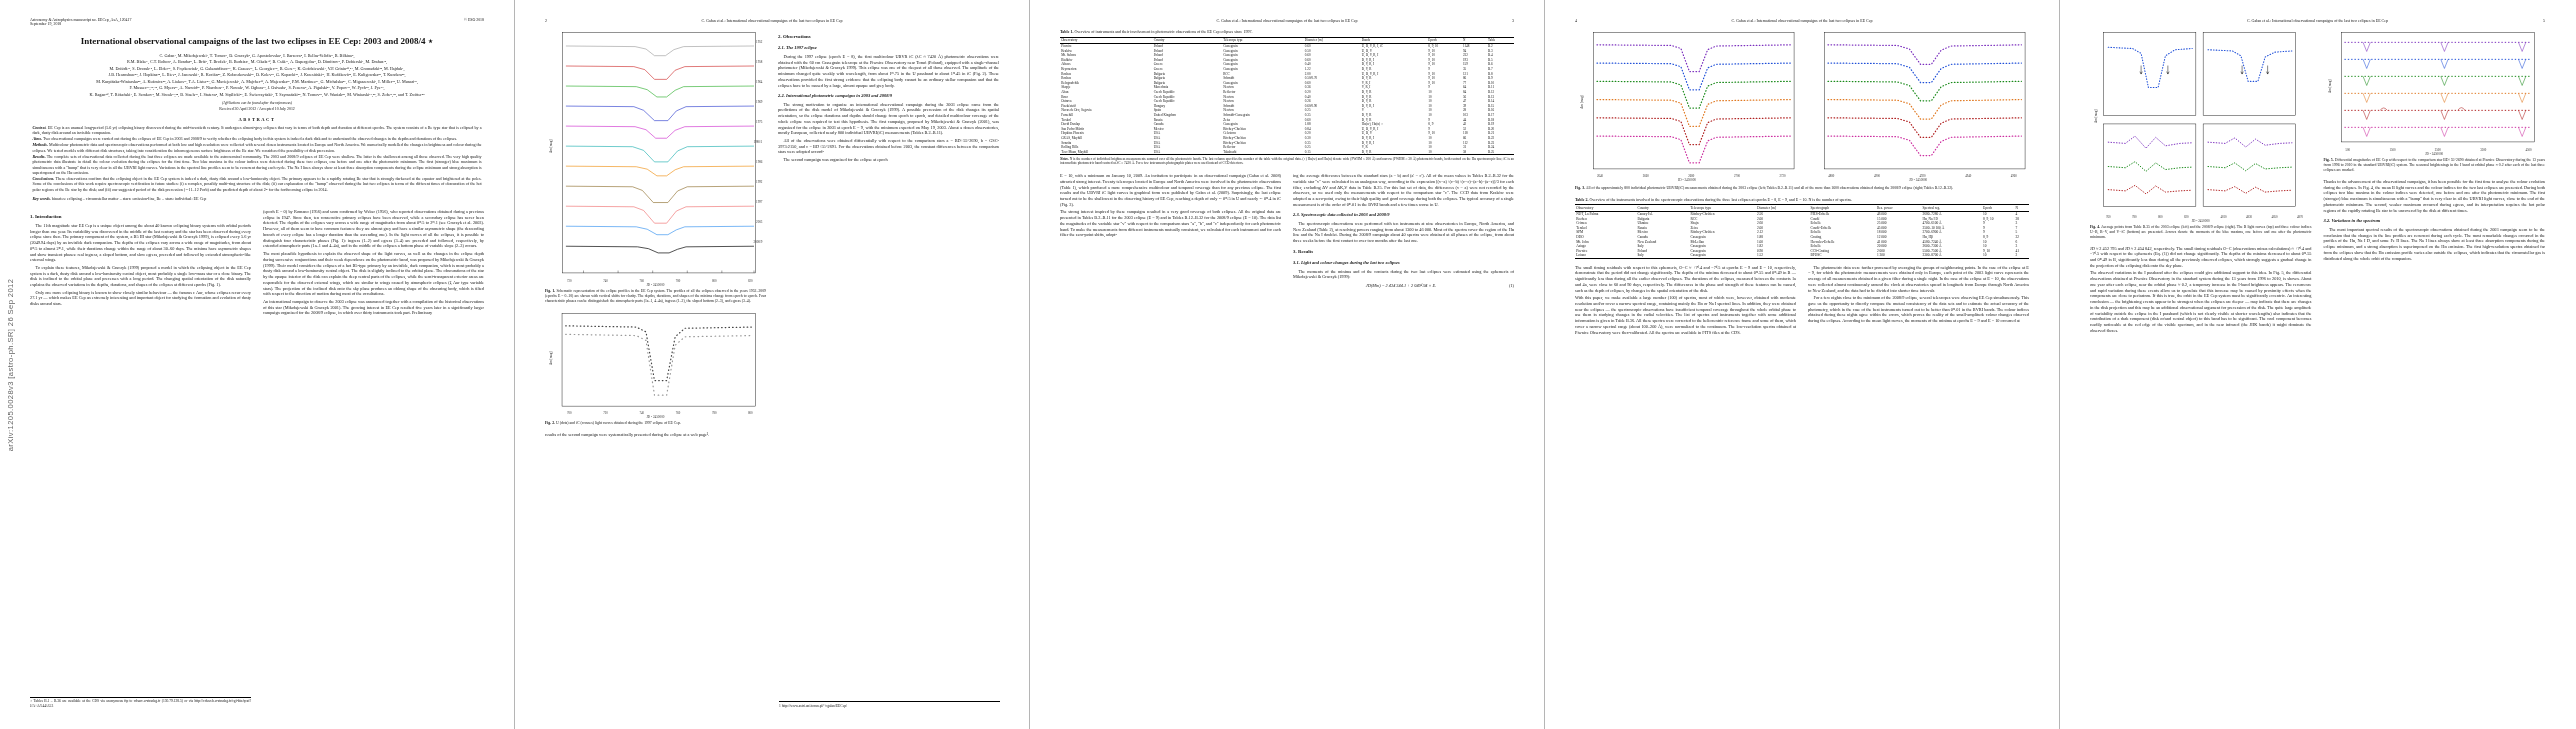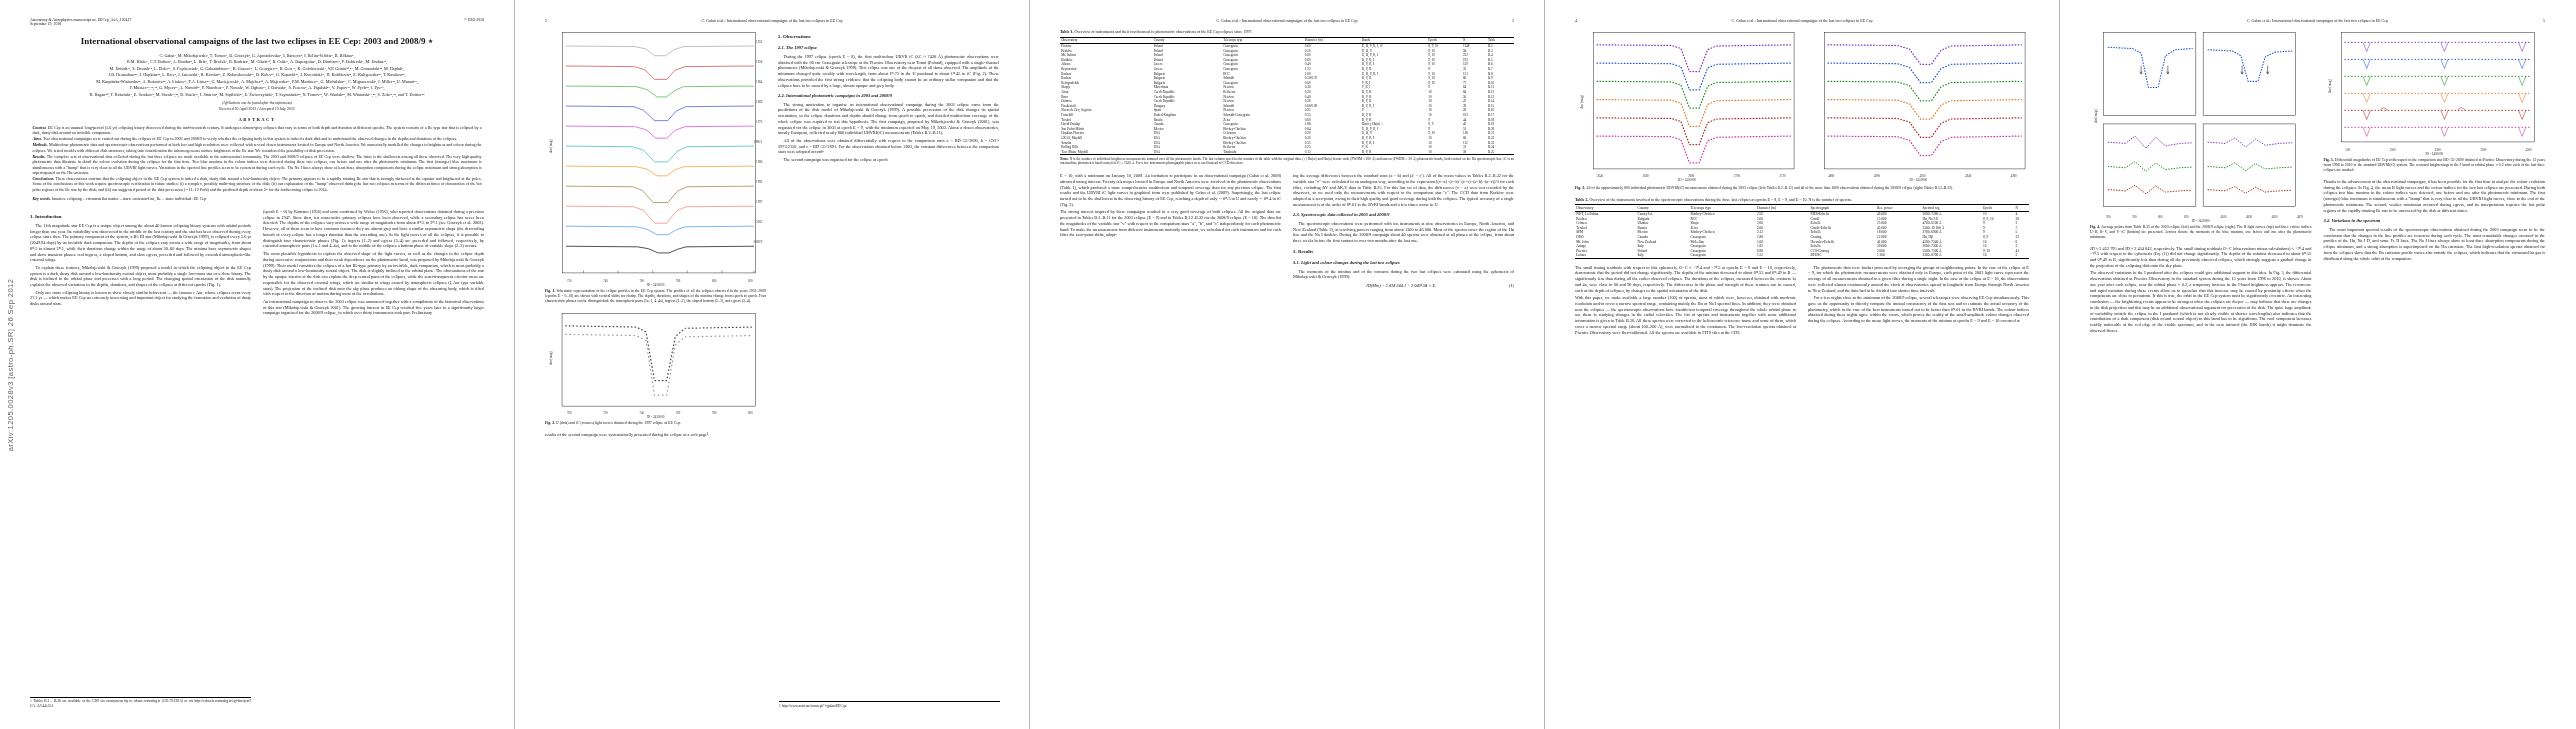--- a/index.html
+++ b/index.html
@@ -62,21 +62,21 @@
 
   <div class="page">
     <div class="arxiv">arXiv:1205.0028v3  [astro-ph.SR]  26 Sep 2012</div>
     <div class="p1head">
       <div>
         <div>Astronomy &amp; Astrophysics manuscript no. EECep_AsA_120417</div>
         <div>September 19, 2018</div>
       </div>
       <div>© ESO 2018</div>
     </div>
-    <div class="title">International observational campaigns of the last two e​clipses in EE Cep: 2003 and 2008/9 ⋆</div>
+    <div class="title">International observational campaigns of the last two e​clipses in EE Cep: 2003 and 2008/4 ⋆</div>
     <div class="authors">
 
     <div>C. Gałan¹, M. Mikołajewski¹, T. Tomov¹, D. Graczyk², G. Apostolovska³, I. Barzova⁴, I. Bellas-Velidis⁵, B. Bilkina⁴,</div>
         <div>R.M. Blake⁶, C.T. Bolton⁷, A. Bondar⁸, L. Brát⁹, T. Brožek¹, B. Budzisz¹, M. Cikała¹⁰, B. Csák¹¹, A. Dapergolas⁵, D. Dimitrov⁴, P. Dobierski¹, M. Drahus¹²,</div>
         <div>M. Dróżdż¹³, S. Dvorak¹⁴, L. Elder¹⁵, S. Frąckowiak¹, G. Galazutdinov¹⁶, K. Gazeas¹⁷, L. Georgiev¹⁸, B. Gere¹⁹, K. Goździewski¹, V.P. Grinin²⁰,²¹, M. Gromadzki²², M. Hajduk¹,</div>
         <div>J.B. Hearnshaw²³, J. Hopkins²⁴, L. Iliev⁴, J. Janowski¹, R. Kocián²⁵, Z. Kołaczkowski²⁶, D. Kolev²⁷, G. Kopacki²⁶, J. Krzesiński¹³, H. Kučáková²⁵, E. Kuligowska²⁸, T. Kundera²⁸,</div>
         <div>M. Kurpińska-Winiarska²⁸, A. Kuźmicz²⁸, A. Liakos¹⁷, T.A. Lister²⁹, G. Maciejewski¹, A. Majcher³⁰, A. Majewska²⁶, P.M. Martinez³¹, G. Michalska²⁶, C. Migaszewski¹, I. Miller³², U. Munari³³,</div>
         <div>F. Musaev¹⁶,³⁴,³⁵, G. Myers³⁶, A. Narwid²⁶, P. Niarchos¹⁷, P. Nowak¹, W. Ogłoza¹³, J. Osiwała¹, S. Peneva⁴, A. Pigulski²⁶, V. Popov³⁷, W. Pych³⁸, J. Pye³⁹,</div>
         <div>K. Ragan⁴⁰, T. Różański¹, E. Semkov⁴, M. Siwak¹³,²⁸, B. Staels⁴¹, I. Stateva⁴, M. Stęślicki²⁶, E. Świerczyński¹, T. Szymański²⁸, N. Tomov²⁷, W. Waniak²⁸, M. Winiarski¹³,²⁸, S. Zoła¹³,²⁸, and T. Zwitter⁴²</div>
       </div>

